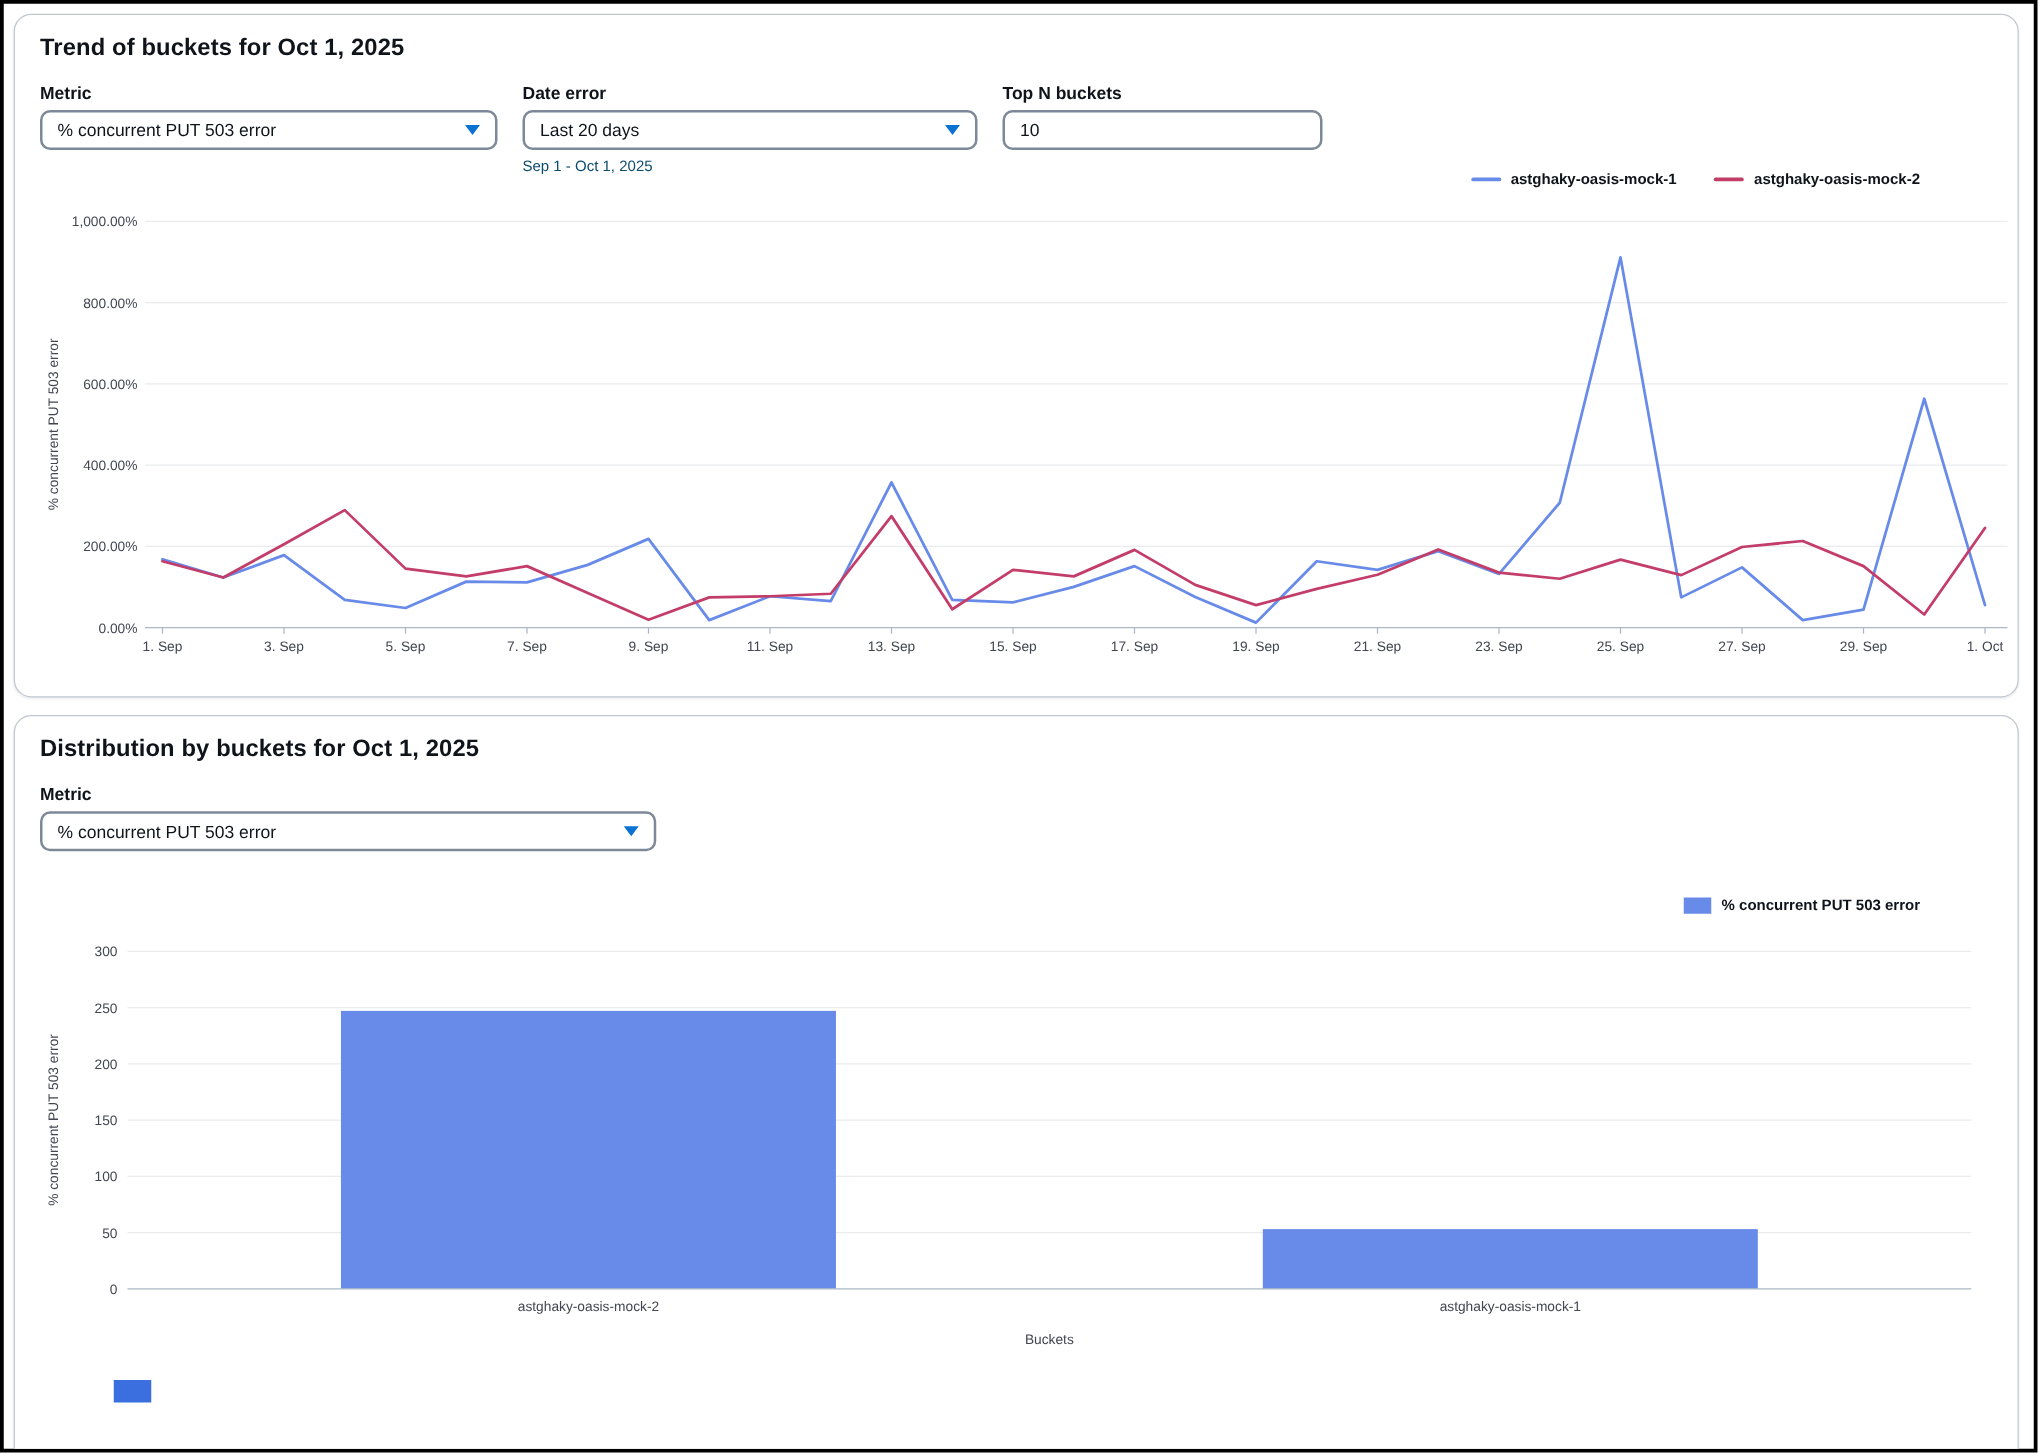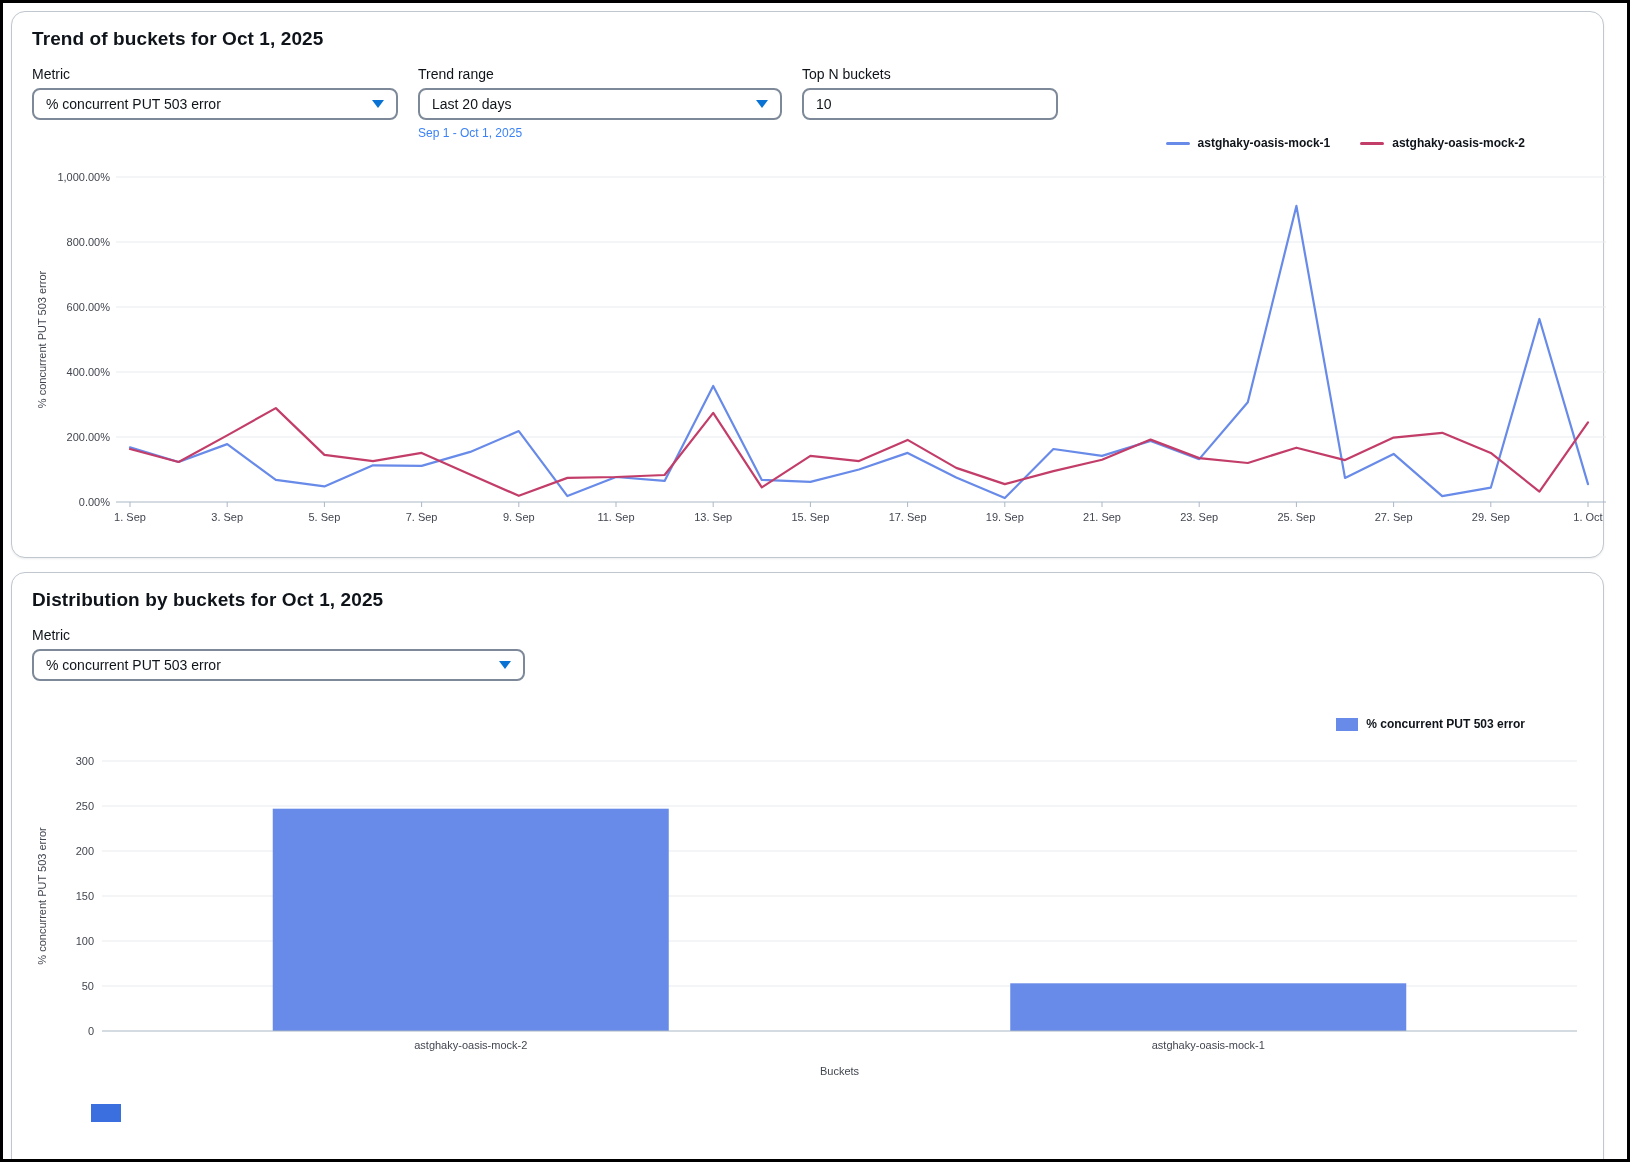--- a/index.html
+++ b/index.html
@@ -8,34 +8,34 @@
     font-family: "Liberation Sans", sans-serif;
     background: #ffffff;
     border: 3px solid #000000;
     position: relative;
     overflow: hidden;
   }
   .panel {
     background: #fff;
     border: 1px solid #c0c7ce;
     border-radius: 14px;
-    margin: 8px 23px 0 8px;
+    margin: 8px 12px 0 8px;
     padding: 16px 20px 11px 20px;
     box-shadow: 0 1px 2px rgba(0,28,36,.08);
   }
   .panel-title {
     font-size: 19px;
     font-weight: bold;
     color: #0f141a;
     letter-spacing: .1px;
   }
   .controls-row { display: flex; gap: 20px; margin-top: 16px; }
   .field-label {
     font-size: 14px;
-    font-weight: normal;
+    font-weight: bold;
     color: #0f141a;
     margin-bottom: 6px;
   }
   .select-box, .text-input {
     height: 32px;
     border: 2px solid #7d8998;
     border-radius: 8px;
     background: #fff;
     display: flex;
     align-items: center;
@@ -47,21 +47,21 @@
   }
   .text-input { cursor: text; width: 256px; font-family: "Liberation Sans", sans-serif; }
   .caret-down {
     width: 0; height: 0;
     border-left: 6px solid transparent;
     border-right: 6px solid transparent;
     border-top: 8px solid #0972d3;
     margin-left: 10px;
     flex: 0 0 auto;
   }
-  .field-caption { font-size: 12px; color: #3b82f6; margin-top: 6px; }
+  .field-caption { font-size: 12px; color: #0c4a6e; margin-top: 6px; }
   .legend-row {
     display: flex;
     justify-content: flex-end;
     gap: 30px;
     padding-right: 58px;
     align-items: center;
   }
   .legend-item { display: flex; align-items: center; gap: 8px; cursor: pointer; }
   .legend-line { width: 24px; height: 3px; border-radius: 2px; }
   .legend-swatch { width: 22px; height: 13px; }
@@ -88,21 +88,21 @@
 
   <div class="controls-row">
     <div>
       <div class="field-label">Metric</div>
       <div class="select-box" style="width:366px;">
         <span>% concurrent PUT 503 error</span>
         <span class="caret-down"></span>
       </div>
     </div>
     <div>
-      <div class="field-label">Trend range</div>
+      <div class="field-label">Date error</div>
       <div class="select-box" style="width:364px;">
         <span>Last 20 days</span>
         <span class="caret-down"></span>
       </div>
       <div class="field-caption">Sep 1 - Oct 1, 2025</div>
     </div>
     <div>
       <div class="field-label">Top N buckets</div>
       <input class="text-input" value="10" style="">
     </div>

